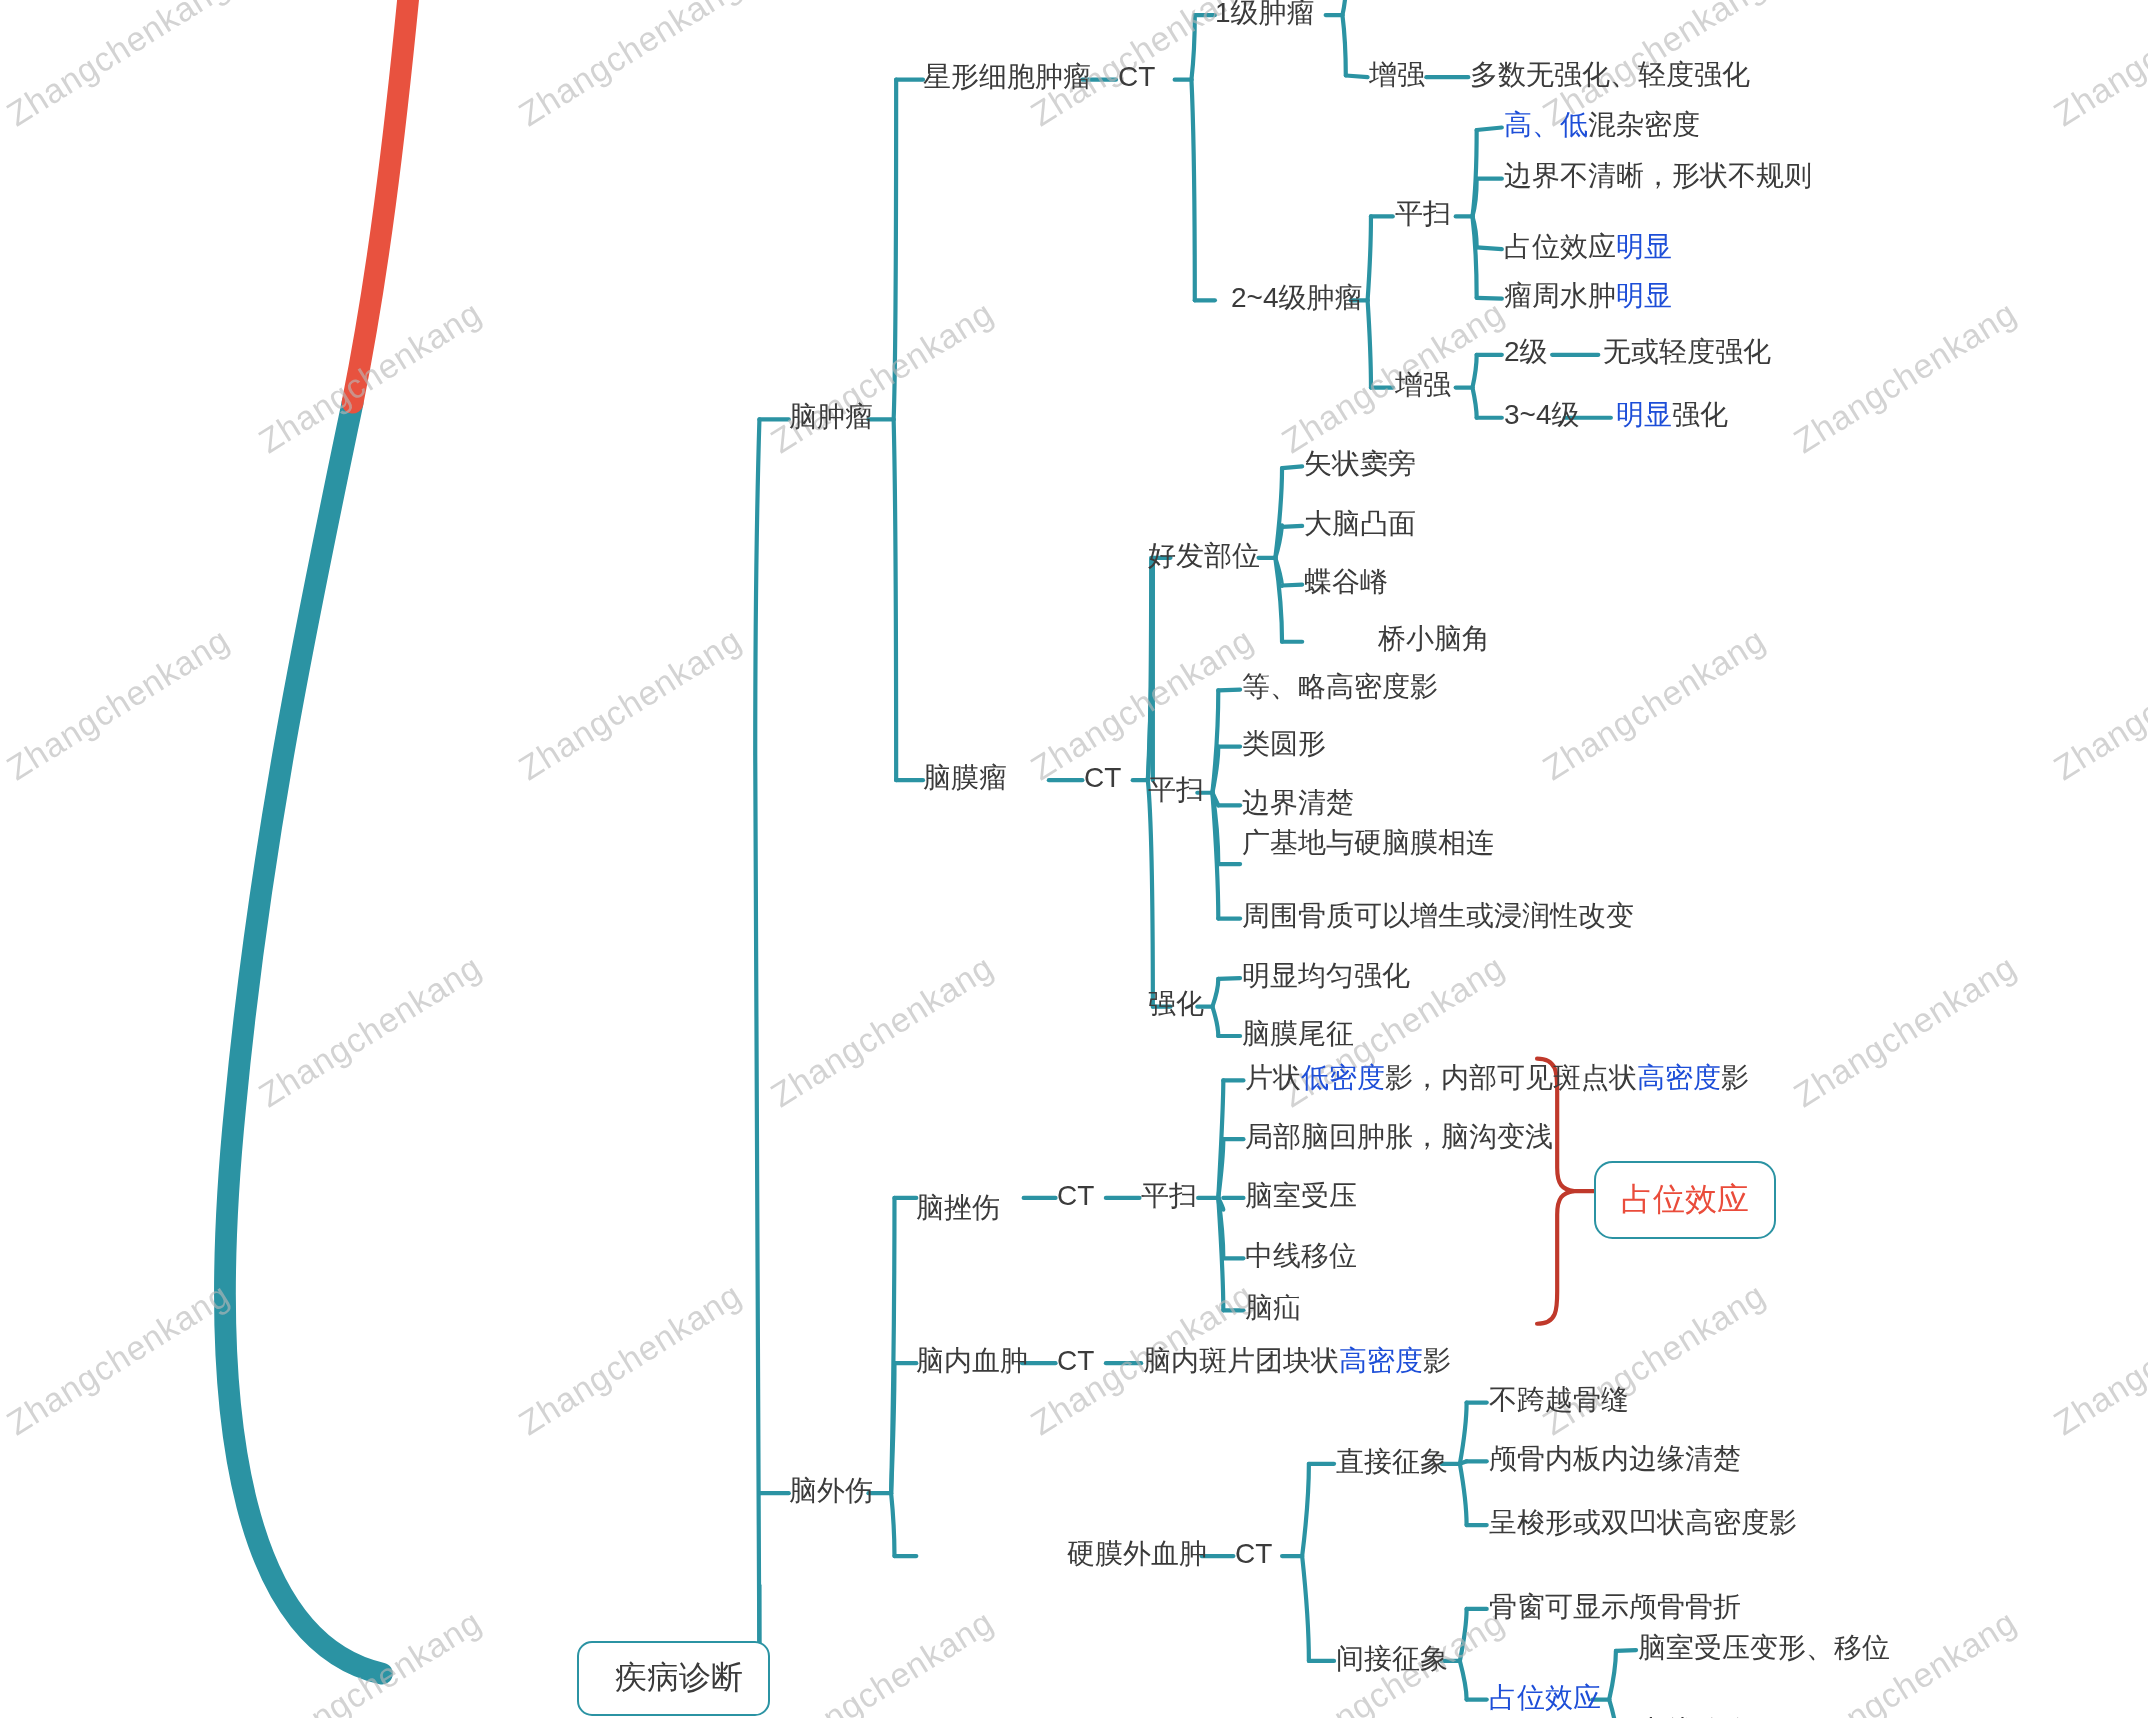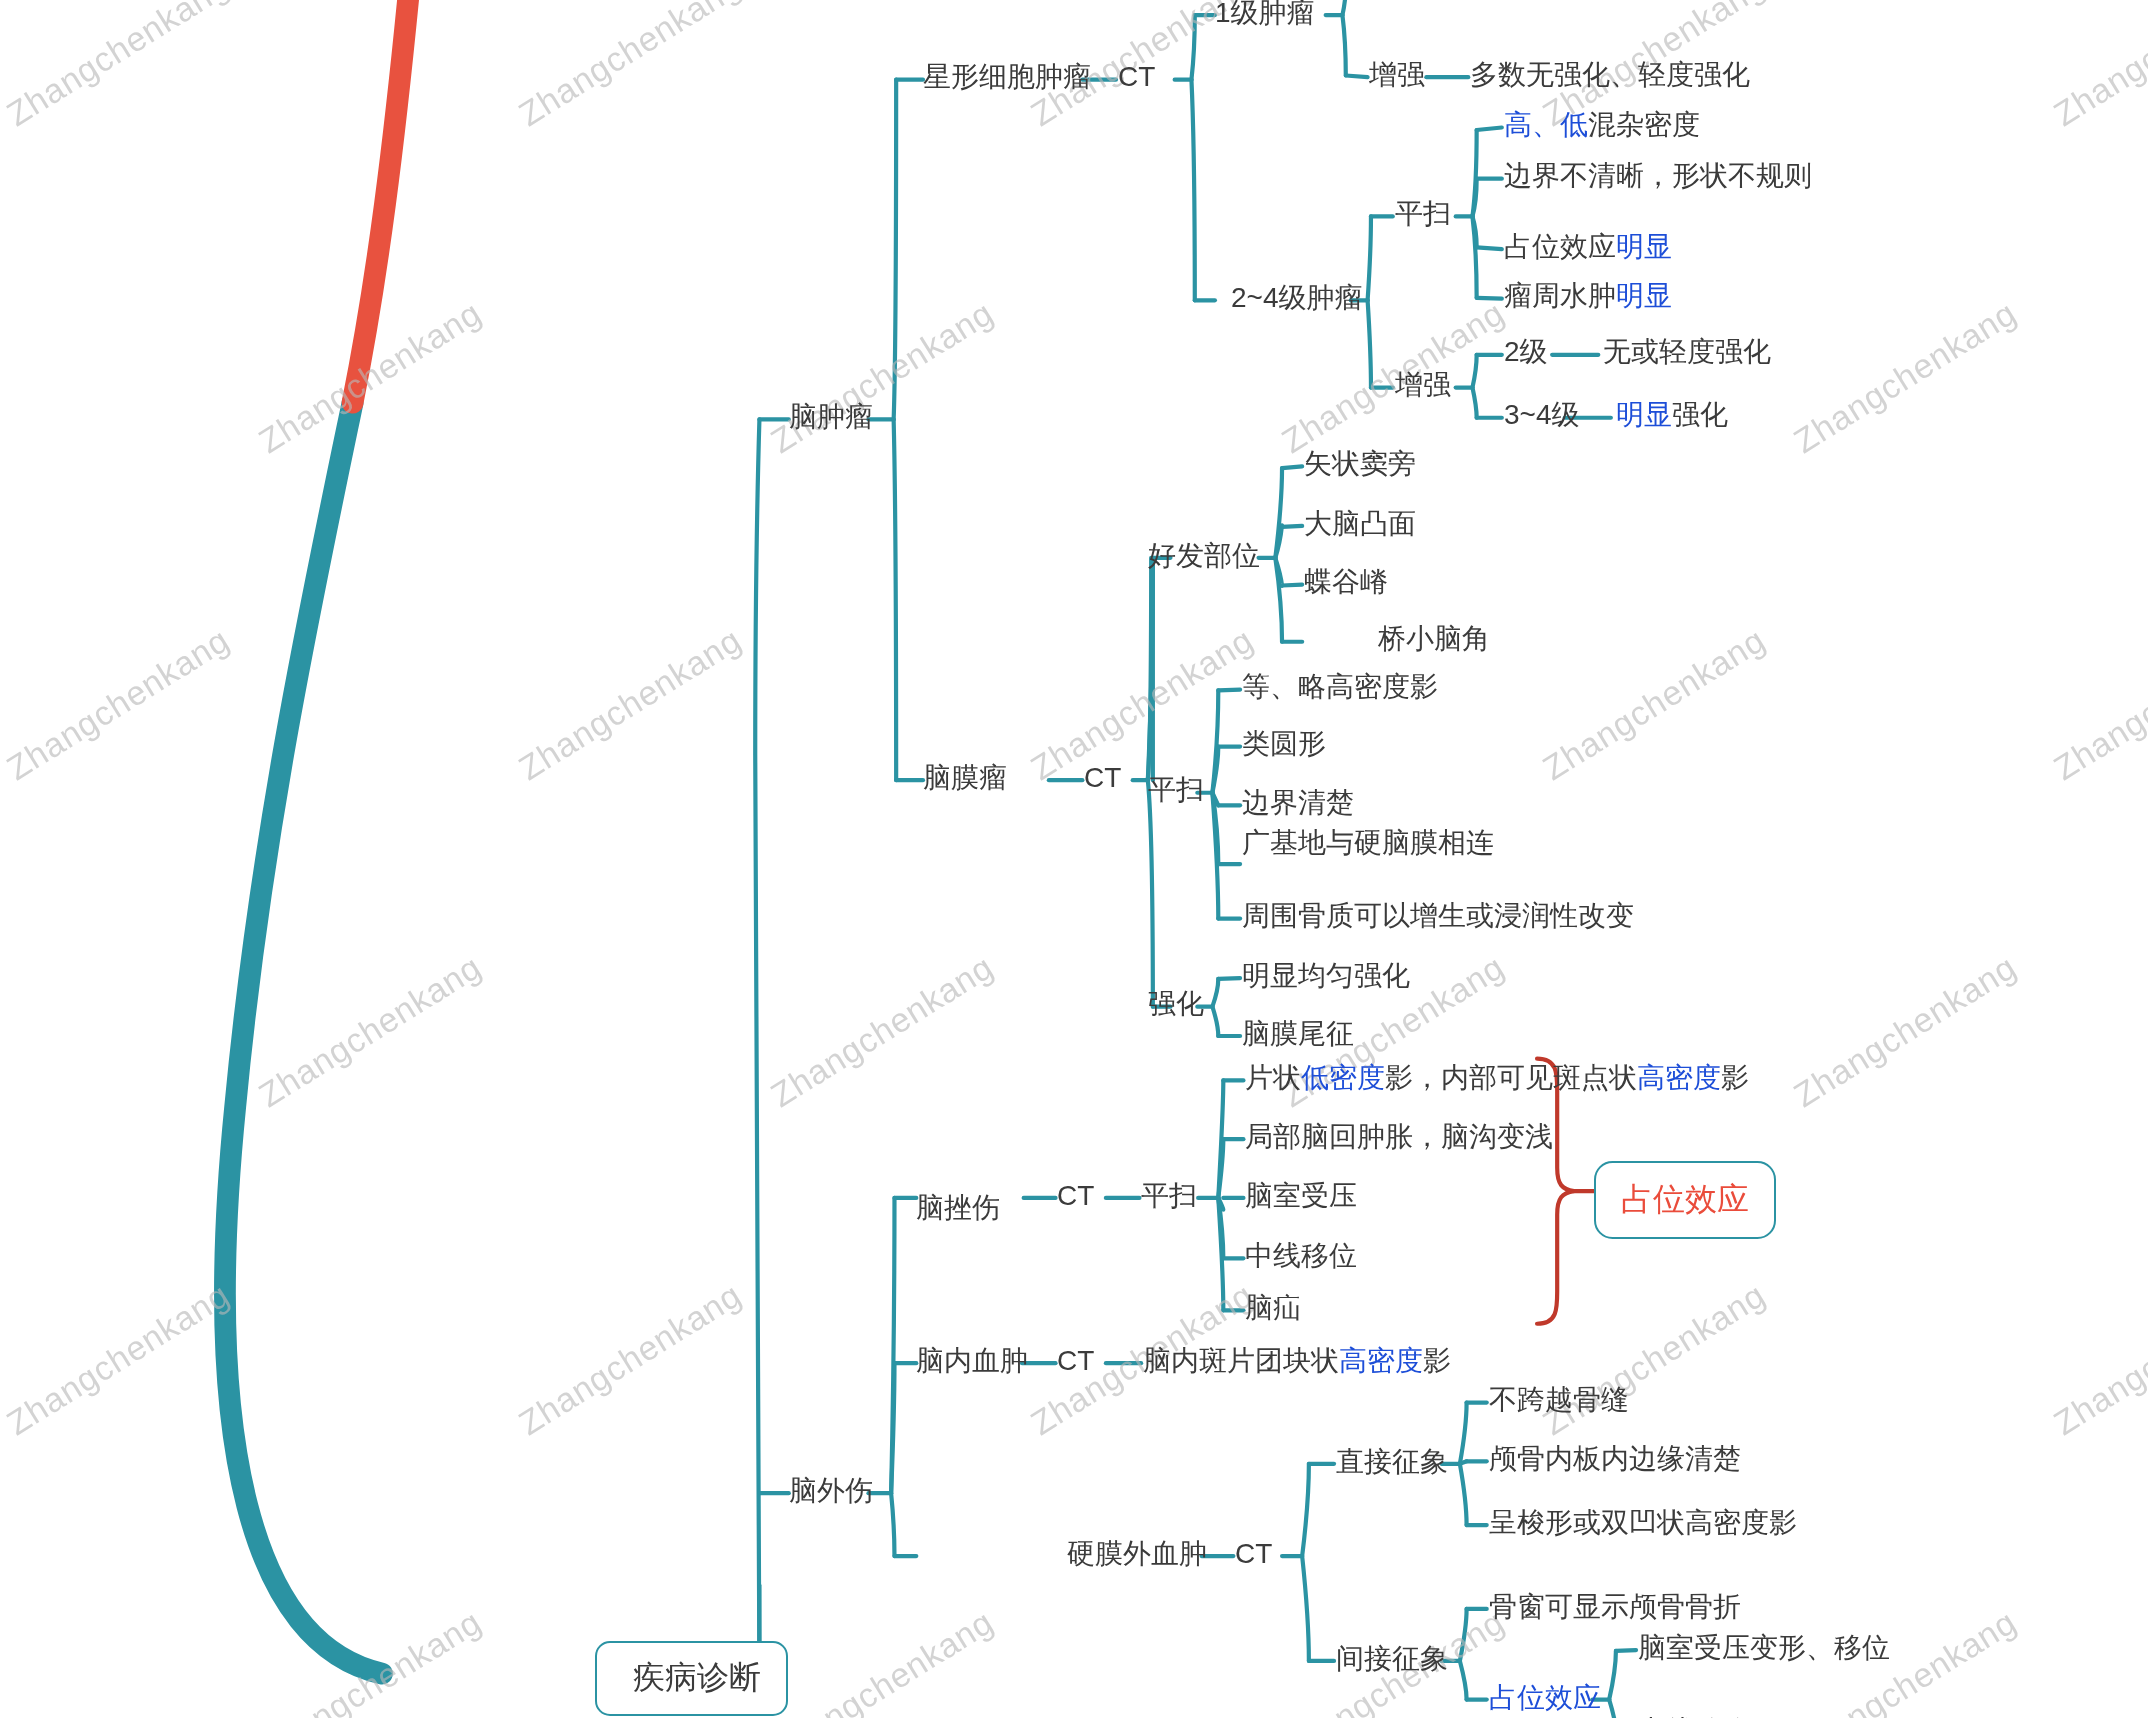--- a/index.html
+++ b/index.html
@@ -230,21 +230,21 @@
     <g fill="none" stroke="#c0392b" stroke-width="5" stroke-linecap="round">
       <path d="M 1832 1262 C 1856 1262 1856 1280 1856 1300
                L 1856 1392 C 1856 1412 1862 1418 1876 1420
                C 1862 1422 1856 1428 1856 1448
                L 1856 1540 C 1856 1560 1856 1578 1832 1578"></path>
       <path d="M 1876 1420 L 1900 1420"></path>
     </g>
   </svg>
 
 
-  <div class="whitebox" style="left:595px;top:1641px;padding-left:36px;">疾病诊断</div>
+  <div class="whitebox" style="left:577px;top:1641px;padding-left:36px;">疾病诊断</div>
 
   <div class="node" style="left:789px;top:401px;">脑肿瘤</div>
   <div class="node" style="left:789px;top:1475px;">脑外伤</div>
 
   <div class="node" style="left:923px;top:61px;">星形细胞肿瘤</div>
   <div class="node" style="left:1118px;top:61px;">CT</div>
 
   <div class="node" style="left:1215px;top:-3.4px;">1级肿瘤</div>
 
   <div class="node" style="left:1369px;top:59px;">增强</div>

